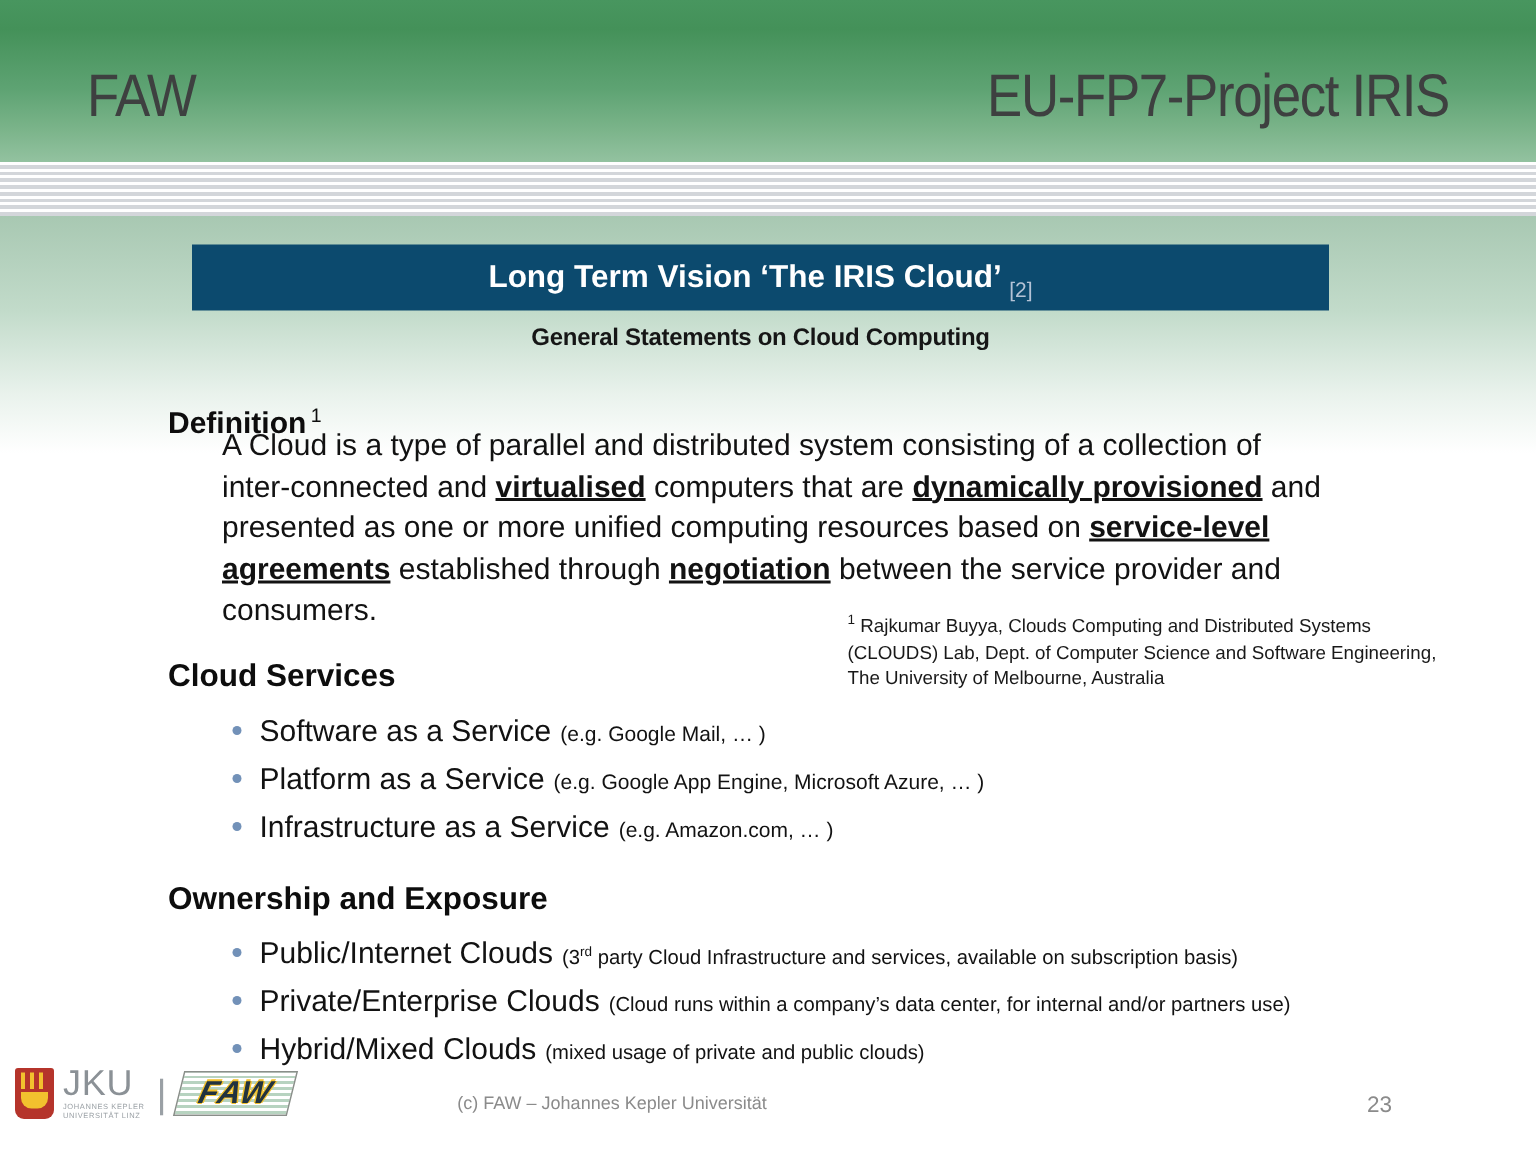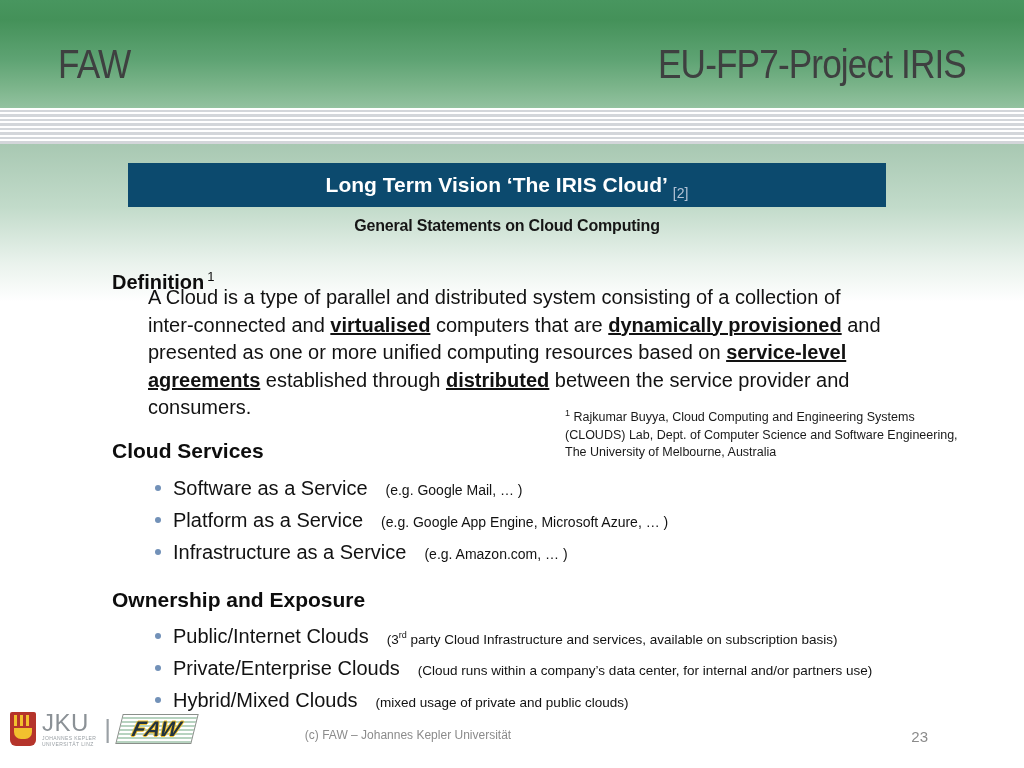--- a/index.html
+++ b/index.html
@@ -44,21 +44,21 @@
   .footnote sup { font-size:9px; }
 
   
   .sec-heading { position:absolute; left:112px; font-size:21px; font-weight:bold; color:#0d0d0d; }
   .sec-cloud  { top:439px; }
   .sec-owner  { top:588px; }
 
   .b-item { position:absolute; left:155px; display:flex; align-items:baseline; white-space:nowrap; }
   .dot { display:inline-block; width:6px; height:6px; border-radius:3px; background:#7291b8; margin-right:12px; position:relative; top:-4px; flex:none; }
   .b-main   { font-size:20px; color:#121212; }
-  .b-detail { font-size:14px; color:#121212; margin-left:18px; }
+  .b-detail { font-size:14px; color:#121212; margin-left:6px; }
   .b-detail sup { font-size:9px; }
   .owner .b-detail { font-size:13.5px; }
 
   .cs-0 { top:477px; }  .cs-1 { top:509px; }  .cs-2 { top:541px; }
   .ow-0 { top:625px; }  .ow-1 { top:657px; }  .ow-2 { top:689px; }
 
   
   .footer-copy { position:absolute; left:0; top:728px; width:816px; text-align:center;
                  font-size:12px; color:#8b8b8b; }
   .footer-page { position:absolute; right:96px; top:728px; font-size:15px; color:#8b8b8b; }
@@ -96,26 +96,26 @@
   <div class="subtitle">General Statements on Cloud Computing</div>
 
   <div class="def-heading">
     <span>Definition</span><sup>1</sup>
   </div>
 
   <div class="para">
     <div><span>A Cloud is a type of parallel and distributed system consisting of a collection of</span></div>
     <div><span>inter-connected and </span><span class="em">virtualised</span><span> computers that are </span><span class="em">dynamically provisioned</span><span> and</span></div>
     <div><span>presented as one or more unified computing resources based on </span><span class="em">service-level</span></div>
-    <div><span class="em">agreements</span><span> established through </span><span class="em">distributed</span><span> between the service provider and</span></div>
+    <div><span class="em">agreements</span><span> established through </span><span class="em">negotiation</span><span> between the service provider and</span></div>
     <div><span>consumers.</span></div>
   </div>
 
   <div class="footnote">
-    <div><sup>1</sup> <span>Rajkumar Buyya, Cloud Computing and Engineering Systems</span></div>
+    <div><sup>1</sup> <span>Rajkumar Buyya, Clouds Computing and Distributed Systems</span></div>
     <div>(CLOUDS) Lab, Dept. of Computer Science and Software Engineering,</div>
     <div>The University of Melbourne, Australia</div>
   </div>
 
   <div class="sec-heading sec-cloud">Cloud Services</div>
 
   <div class="b-item cs-0">
     <span class="dot"></span>
     <span class="b-main">Software as a Service</span>
     <span class="b-detail">(e.g. Google Mail, … )</span>

